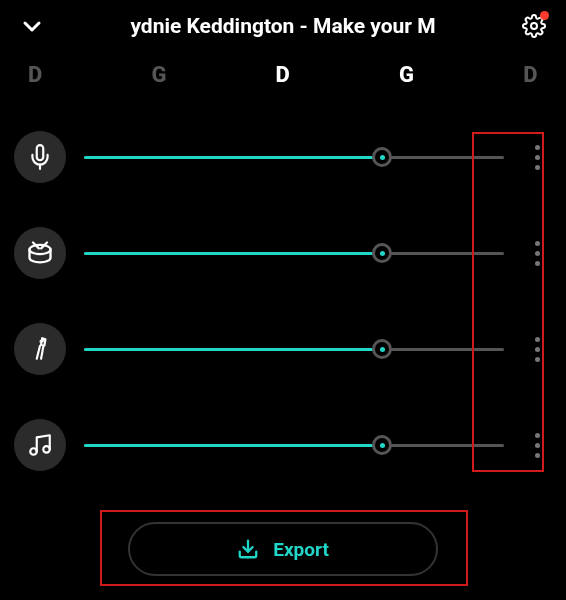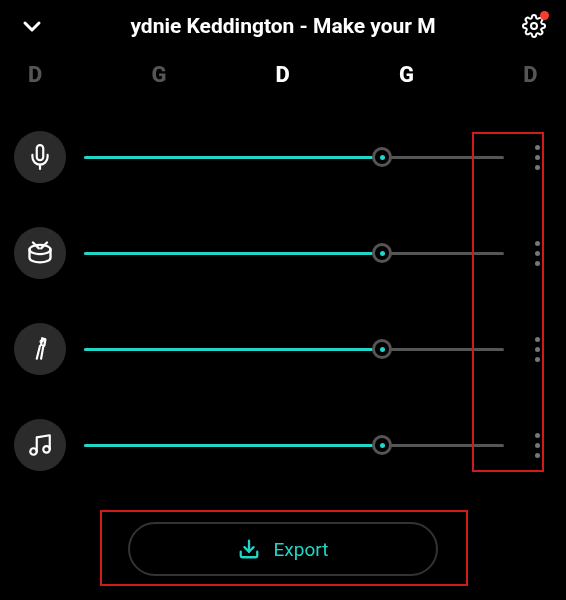--- a/index.html
+++ b/index.html
@@ -86,21 +86,21 @@
     .export-wrap {
       position:absolute; left:0; right:0; bottom:24px;
       display:flex; justify-content:center;
       padding:0 40px;
     }
     .export-btn {
       width:310px; height:54px;
       border:2px solid #333; border-radius:30px;
       display:flex; align-items:center; justify-content:center;
       gap:14px; cursor:pointer;
-      font-size:19px; font-weight:400; color:#1fd6c8;
+      font-size:19px; font-weight:700; color:#1fd6c8;
       background:#000;
     }
     svg { display:block; }
   </style>
 </head>
 <body>
 
 <div class="header">
   <div class="back-btn">
     <svg width="24" height="24" viewBox="0 0 24 24" fill="none" stroke="#fff" stroke-width="3" stroke-linecap="round" stroke-linejoin="round">

